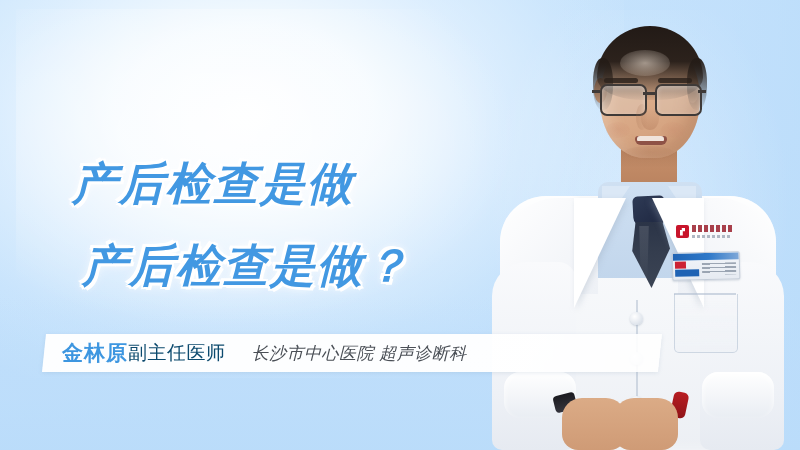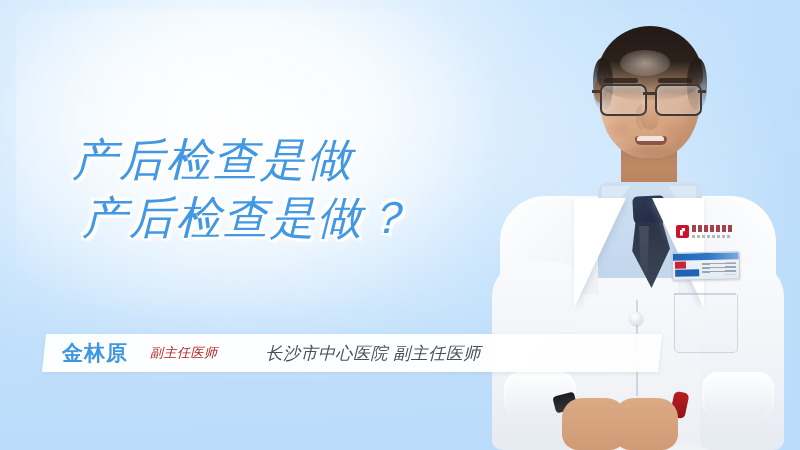--- a/index.html
+++ b/index.html
@@ -540,33 +540,34 @@
   
   .headline {
     position: absolute;
     left: 72px;
     top: 131px;
     width: 470px;
   }
   .headline .line {
     font-size: 45px;
     line-height: 58px;
-    font-weight: normal;
+    font-weight: bold;
     font-style: italic;
     letter-spacing: 2px;
     color: #4298e2;
     white-space: nowrap;
     text-shadow:
        2px  0   0 #ffffff,  -2px  0   0 #ffffff,
        0    2px 0 #ffffff,   0   -2px 0 #ffffff,
        2px  2px 0 #ffffff,  -2px  2px 0 #ffffff,
        2px -2px 0 #ffffff,  -2px -2px 0 #ffffff,
        3px  3px 0 #ffffff,  -3px -3px 0 #ffffff,
        0    0   8px rgba(255,255,255,0.95),
        0    0   14px rgba(255,255,255,0.8);
+    margin-top: 24px;
   }
   .headline .line2 { margin-left: 10px; }
 
   
   .cred-band {
     position: absolute;
     left: 44px;
     top: 334px;
     width: 616px;
     height: 38px;
@@ -574,33 +575,32 @@
     transform: skewX(-6deg);
     box-shadow: 0 1px 4px rgba(120,150,180,0.18);
   }
   .cred-content {
     position: absolute;
     left: 62px;
     top: 334px;
     height: 38px;
     display: flex;
     align-items: center;
-    gap: 22px;
+    gap: 0;
     white-space: nowrap;
   }
   .cred-name {
     font-size: 21px;
     font-weight: bold;
     color: #3d96e0;
     letter-spacing: 1px;
   }
   .cred-title {
-    font-size: 13px;
-    font-style: italic;
-    color: #b91c1c;
+    font-size: 19px;
+    color: #0c4a6e;
     letter-spacing: 0.5px;
   }
   .cred-org {
     font-size: 17px;
     font-style: italic;
     color: #4a4f56;
     letter-spacing: 0.5px;
     margin-left: 26px;
   }
 </style>
@@ -693,16 +693,16 @@
 
   <div class="headline">
     <div class="line line1">产后检查是做</div>
     <div class="line line2">产后检查是做？</div>
   </div>
 
   <div class="cred-band"></div>
   <div class="cred-content">
     <span class="cred-name">金林原</span>
     <span class="cred-title">副主任医师</span>
-    <span class="cred-org">长沙市中心医院  副主任医师</span>
+    <span class="cred-org">长沙市中心医院  超声诊断科</span>
   </div>
 
 </div>
 
 </body></html>

